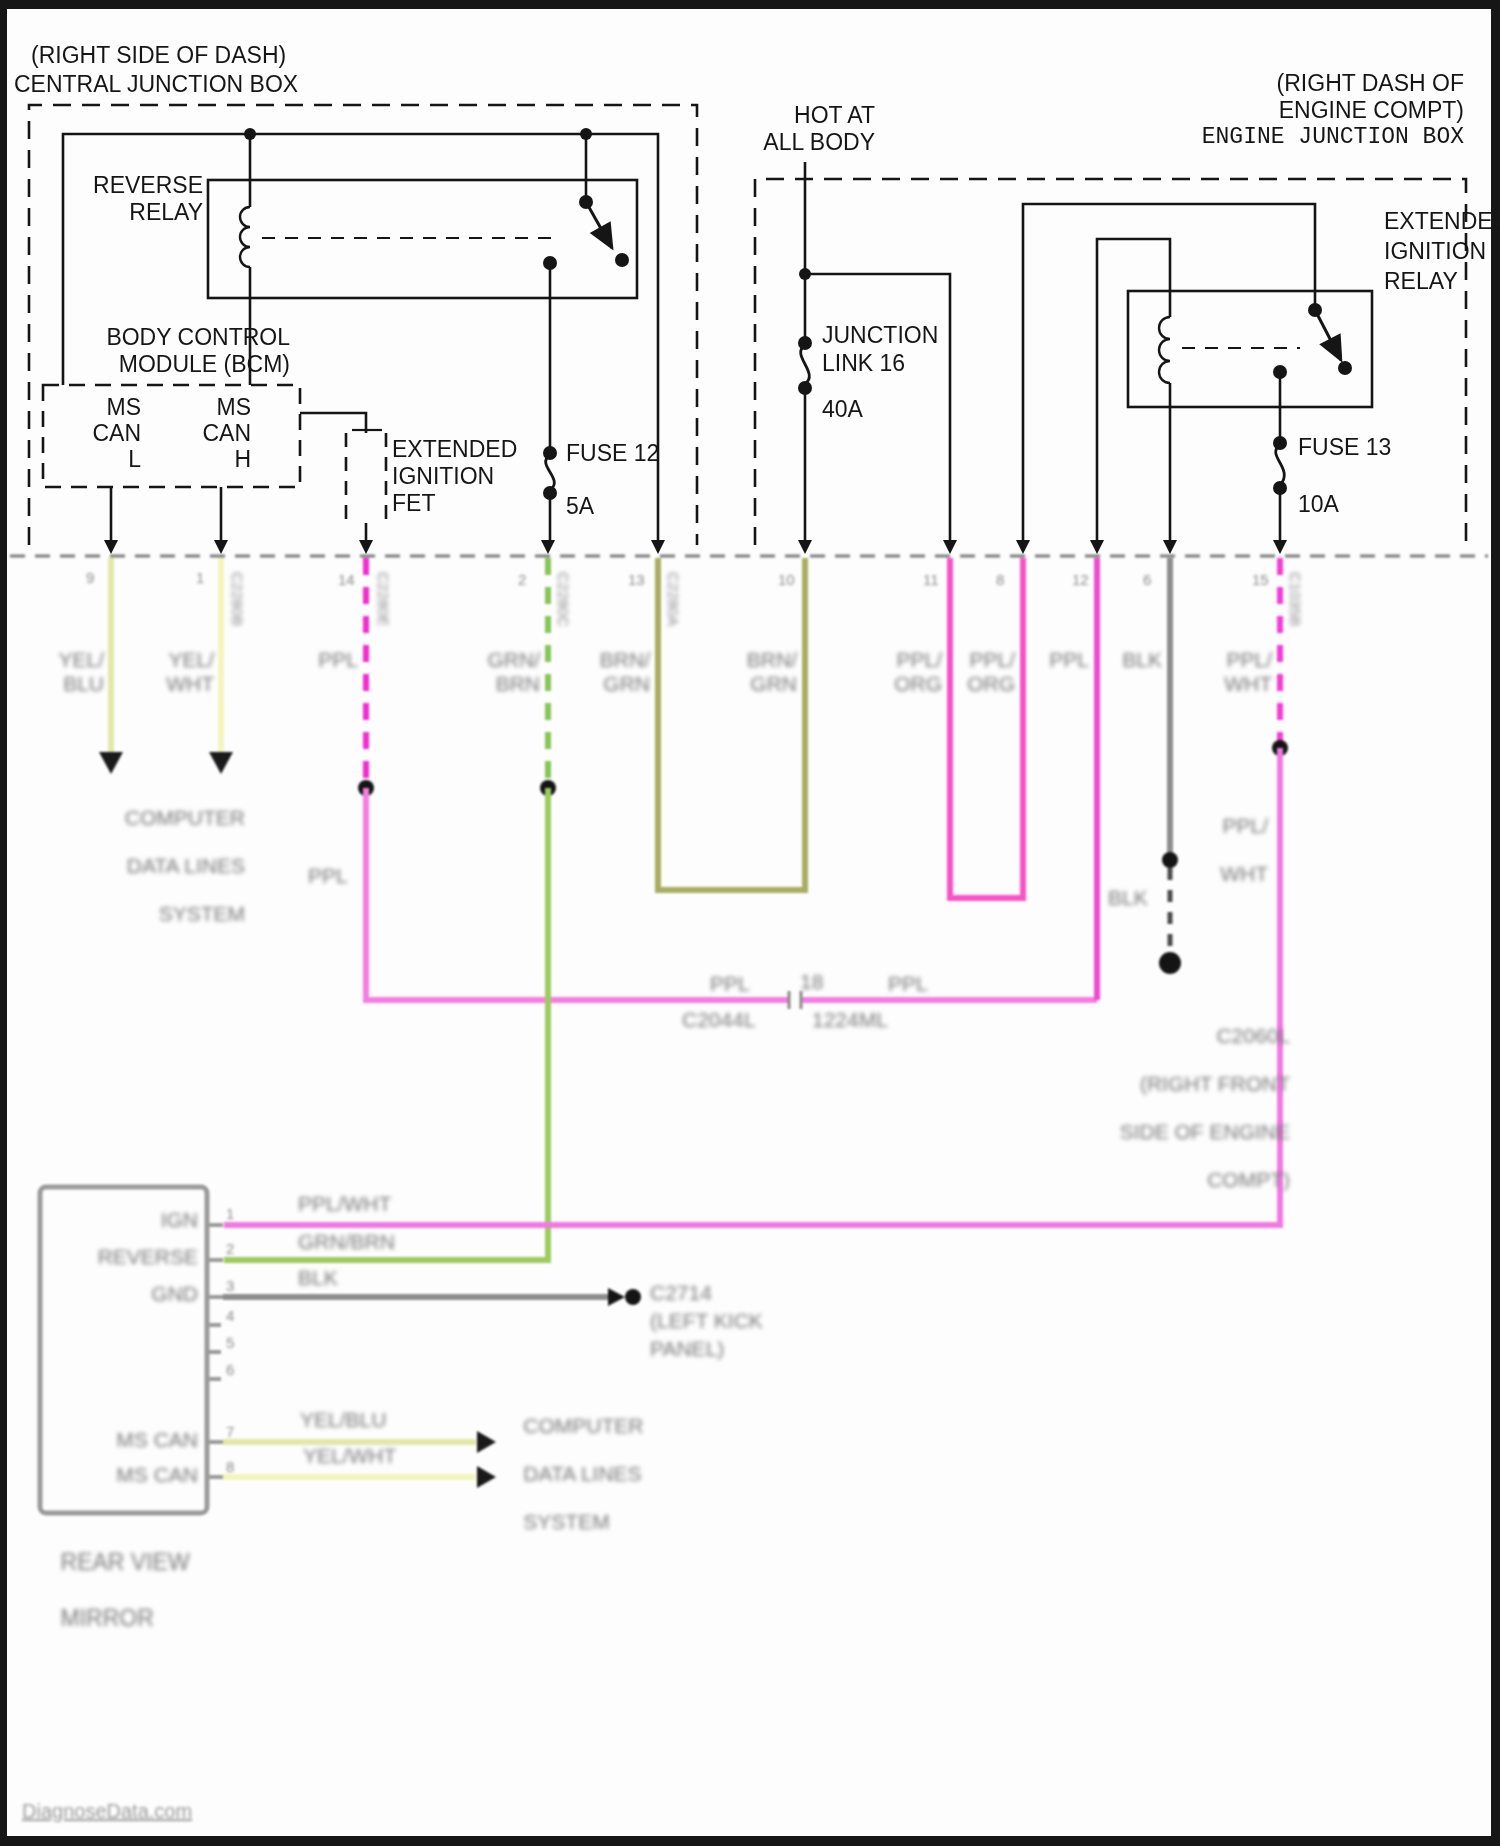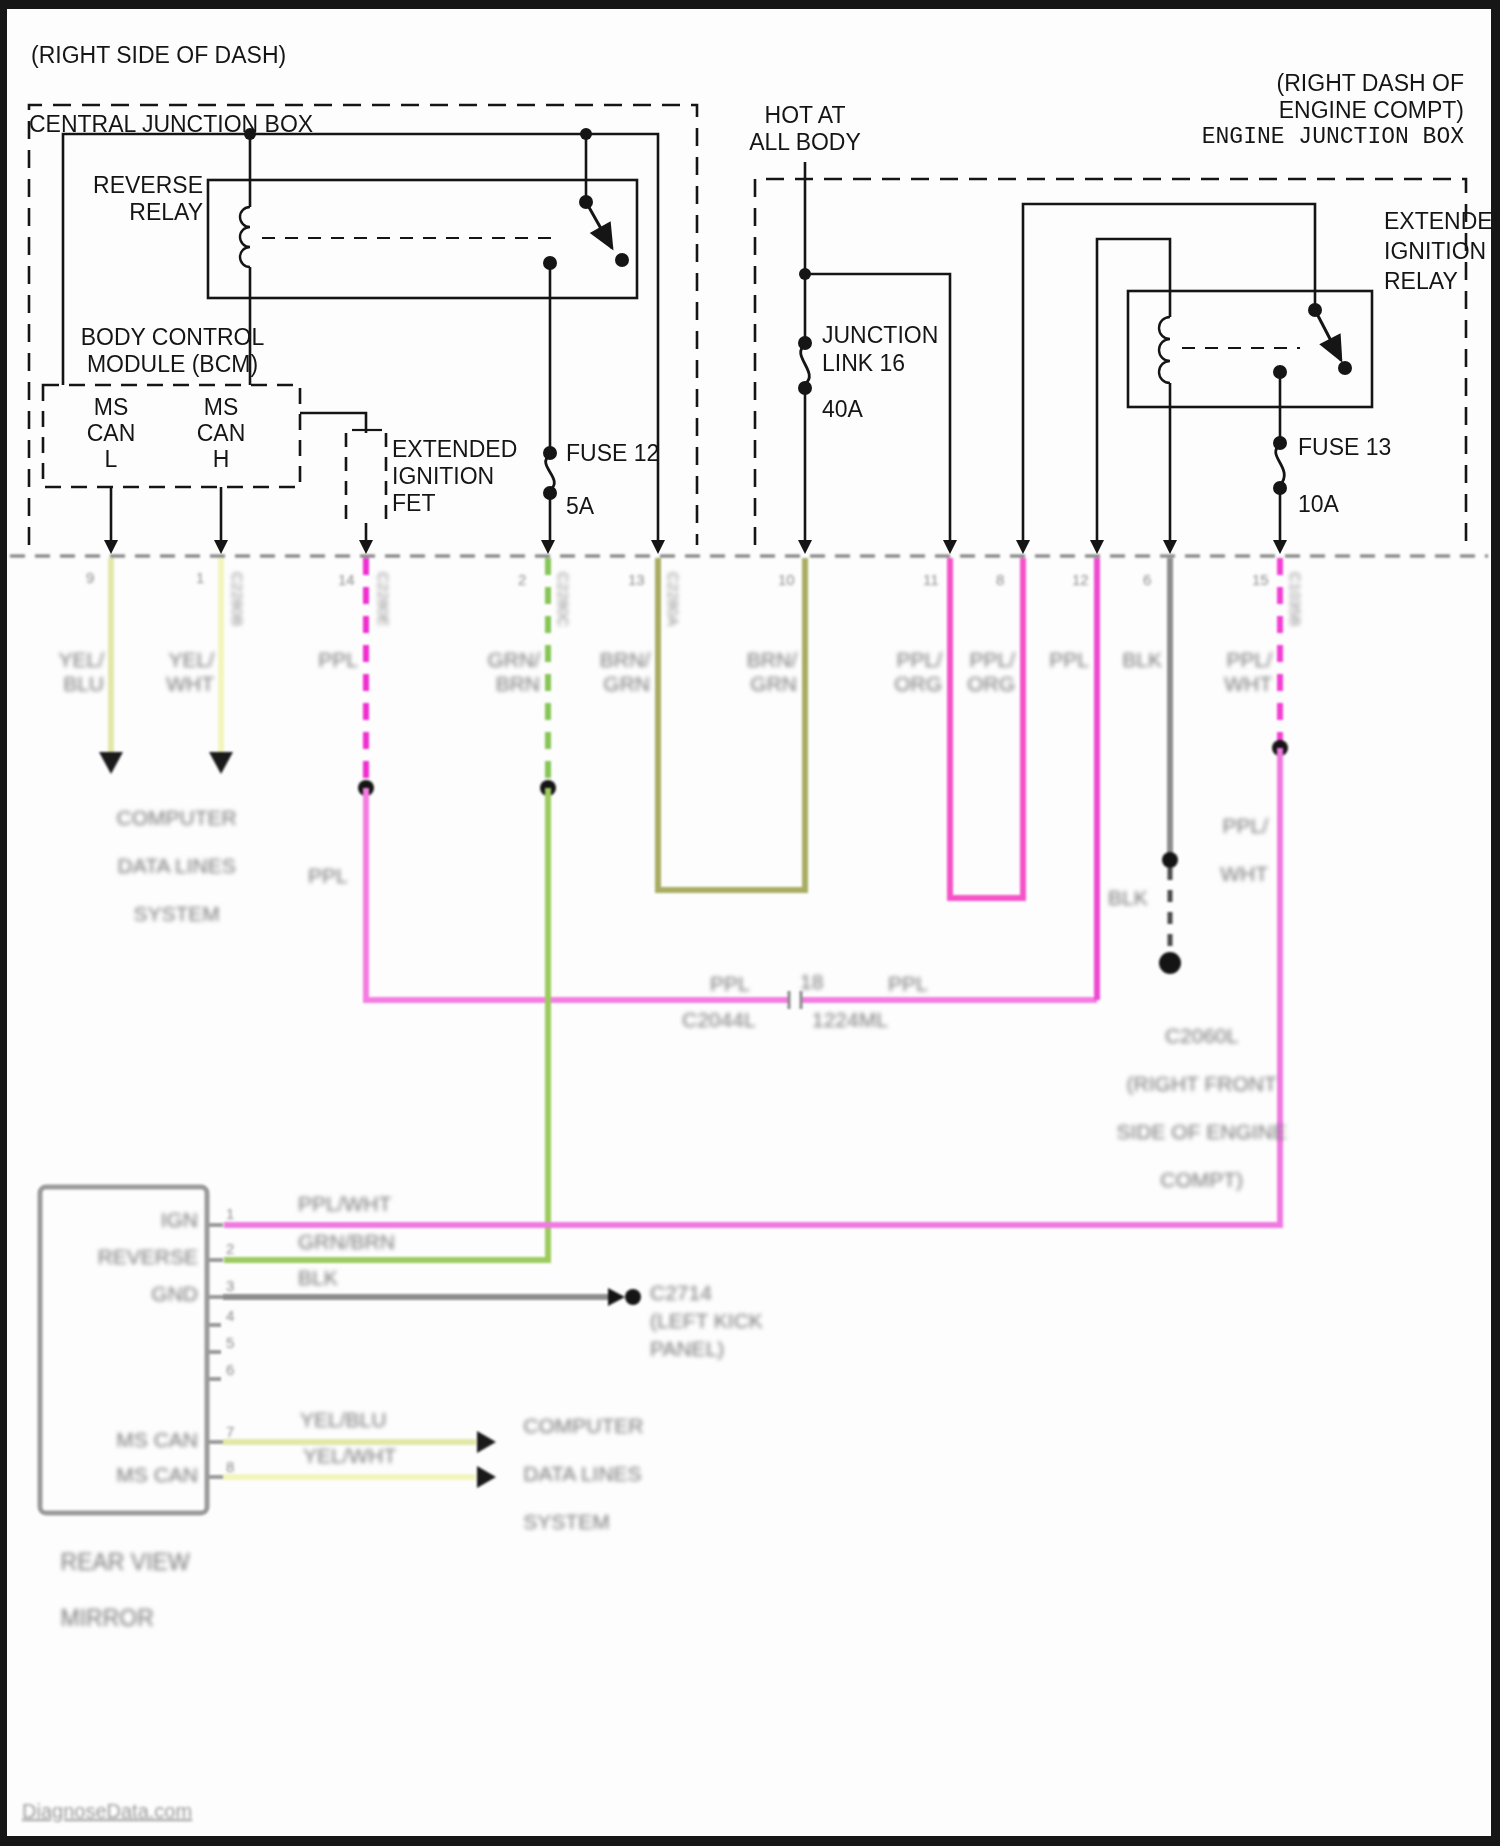--- a/index.html
+++ b/index.html
@@ -1,21 +1,21 @@
 <!DOCTYPE html>
 <html><head>
 <meta charset="utf-8">
 <style>
   html,body{margin:0;padding:0;background:#e8e8e8;}
   #stage{position:relative;width:1500px;height:1846px;background:#fdfdfd;overflow:hidden;
          font-family:"Liberation Sans", sans-serif;color:#111;}
   .frame{position:absolute;background:#161616;}
   svg.lines{position:absolute;left:0;top:0;}
   .txt{position:absolute;font-size:23px;line-height:27px;color:#151515;white-space:pre;}
-  .ctr{text-align:center;}
+  .ctr{text-align:right;}
   .rgt{text-align:right;}
   .soft2{color:#787878;filter:blur(2.2px);font-size:21px;line-height:24px;}
   .tiny{font-size:15px;line-height:15px;color:#8a8a8a;filter:blur(1.8px);}
   .vlbl{position:absolute;font-size:15px;color:#8a8a8a;filter:blur(1.9px);transform-origin:left top;transform:rotate(90deg);white-space:pre;}
   .wm{position:absolute;font-size:20px;color:#9a9a9a;filter:blur(1.4px);text-decoration:underline;}
   .blurwires{filter:blur(1.1px);}
 </style>
 </head>
 <body>
 
@@ -169,21 +169,21 @@
         <path d="M798,540 h14 l-7,14 z"></path>
       <path d="M943,540 h14 l-7,14 z"></path>
         <path d="M1016,540 h14 l-7,14 z"></path>
       <path d="M1090,540 h14 l-7,14 z"></path>
         <path d="M1163,540 h14 l-7,14 z"></path>
       <path d="M1273,540 h14 l-7,14 z"></path>
     </g>
   </svg>
 
   <div class="txt" style="left:31px;top:42px;">(RIGHT SIDE OF DASH)</div>
-  <div class="txt" style="left:29px;top:71px;margin-top:40px;">CENTRAL JUNCTION BOX</div>
+  <div class="txt" style="left:14px;top:71px;">CENTRAL JUNCTION BOX</div>
 
   <div class="txt rgt" style="left:60px;top:172px;width:143px;">REVERSE</div>
   <div class="txt rgt" style="left:60px;top:199px;width:143px;">RELAY</div>
 
   <div class="txt ctr" style="left:55px;top:324px;width:235px;">BODY CONTROL</div>
   <div class="txt ctr" style="left:55px;top:351px;width:235px;">MODULE (BCM)</div>
 
   <div class="txt ctr" style="left:81px;top:394px;width:60px;">MS</div>
   <div class="txt ctr" style="left:81px;top:420px;width:60px;">CAN</div>
   <div class="txt ctr" style="left:81px;top:446px;width:60px;">L</div>

